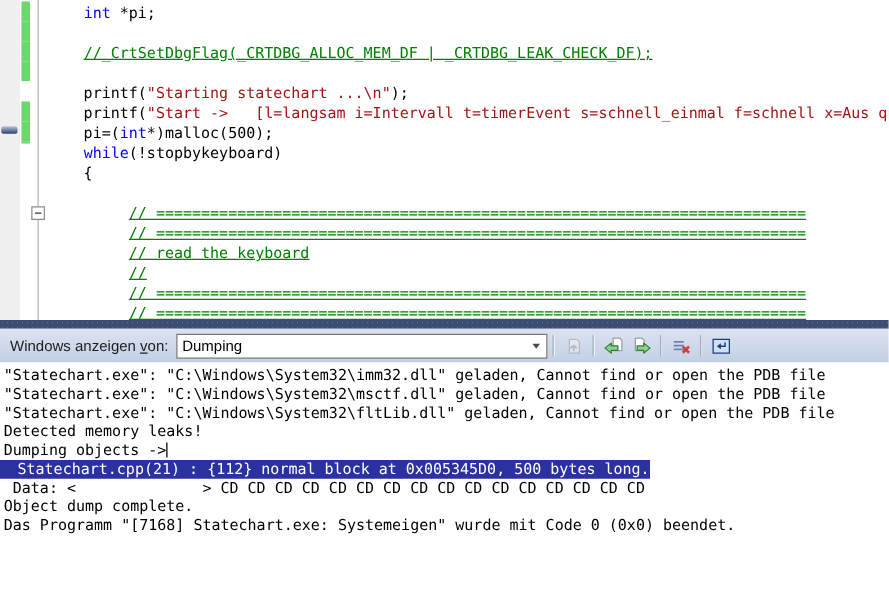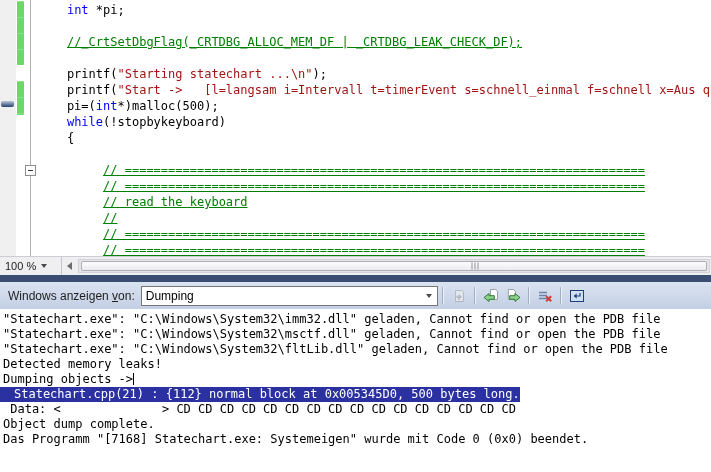--- a/index.html
+++ b/index.html
@@ -75,38 +75,20 @@
   <div class="editor">
     <div class="gutter"></div>
     <div class="cbar seg1"></div>
     <div class="cbar seg2"></div>
     <div class="gutter-marker"></div>
     <div class="fold-line"></div>
     <div class="fold-box"></div>
     <div class="code"><div class="code-line"><span>    </span><span class="kw">int</span><span> *pi;</span></div><div class="code-line">&nbsp;</div><div class="code-line"><span>    </span><span class="com">//_CrtSetDbgFlag(_CRTDBG_ALLOC_MEM_DF | _CRTDBG_LEAK_CHECK_DF);</span></div><div class="code-line">&nbsp;</div><div class="code-line"><span>    printf(</span><span class="str">"Starting statechart ...\n"</span><span>);</span></div><div class="code-line"><span>    printf(</span><span class="str">"Start -&gt;   [l=langsam i=Intervall t=timerEvent s=schnell_einmal f=schnell x=Aus quit]\n"</span></div><div class="code-line"><span>    pi=(</span><span class="kw">int</span><span>*)malloc(500);</span></div><div class="code-line"><span>    </span><span class="kw">while</span><span>(!stopbykeyboard)</span></div><div class="code-line"><span>    {</span></div><div class="code-line">&nbsp;</div><div class="code-line"><span>         </span><span class="com">// ========================================================================</span></div><div class="code-line"><span>         </span><span class="com">// ========================================================================</span></div><div class="code-line"><span>         </span><span class="com">// read the keyboard</span></div><div class="code-line"><span>         </span><span class="com">//</span></div><div class="code-line"><span>         </span><span class="com">// ========================================================================</span></div><div class="code-line"><span>         </span><span class="com">// ========================================================================</span></div></div>
   </div>
 
-  <div class="scroll-row">
-    <div class="zoom-ctrl">
-      <span>100 %</span>
-      <span class="arr-down"></span>
-    </div>
-    <div class="scroll-left-btn">
-      <span class="arr-left"></span>
-    </div>
-    <div class="hscroll-track">
-      <div class="hscroll-thumb">
-        <span class="grip">
-            <i></i>
-            <i></i>
-            <i></i>
-          </span>
-      </div>
-    </div>
-  </div>
 
   <div class="splitter"></div>
 
 
   <div class="out-toolbar">
     <span><span>Windows anzeigen </span><u>v</u><span>on:</span></span>
     <div class="combo">
       <span class="combo-text">Dumping</span>
       <span class="combo-btn">
           <span class="arr-down"></span>

